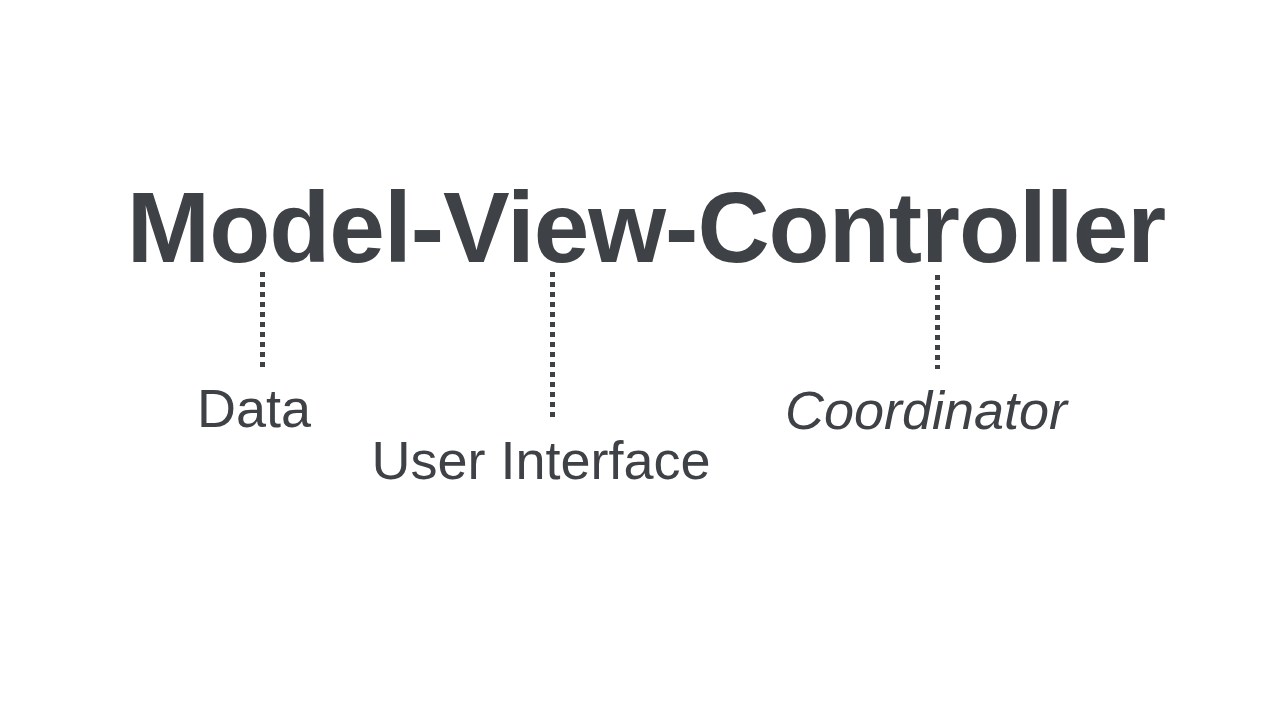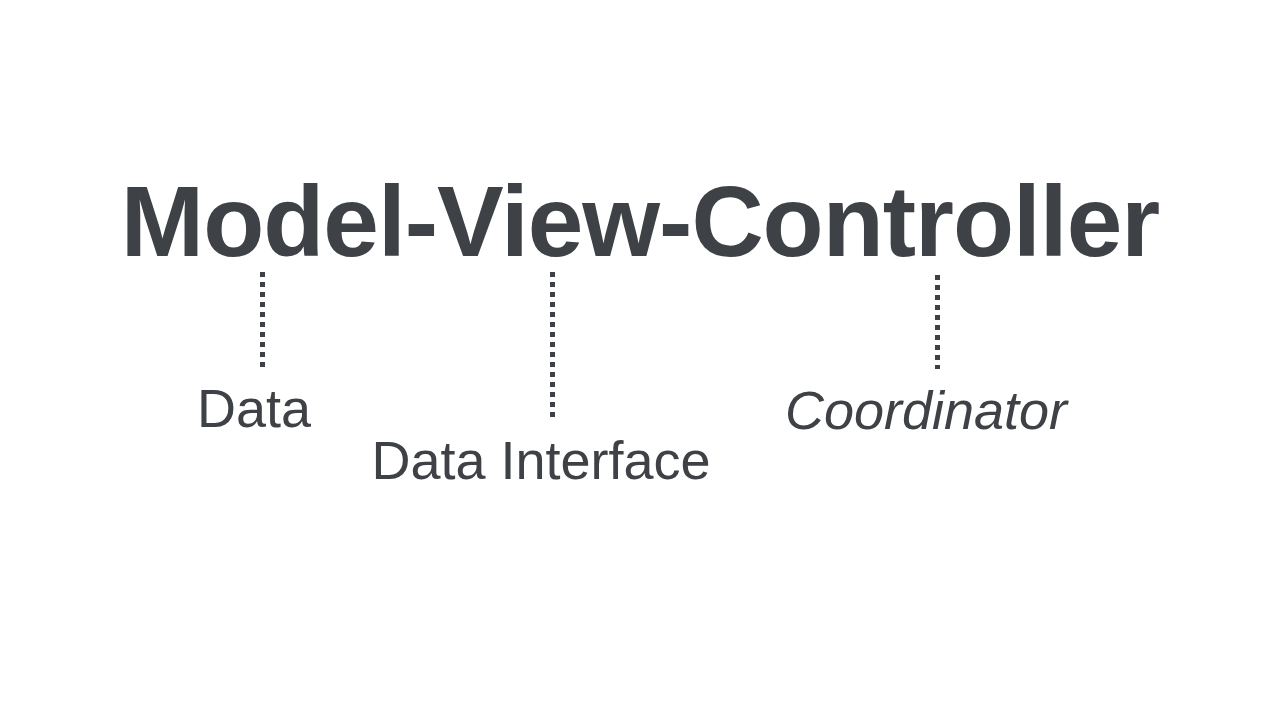--- a/index.html
+++ b/index.html
@@ -17,21 +17,21 @@
     background: var(--bg);
     overflow: hidden;
     font-family: "Liberation Sans", sans-serif;
     color: var(--ink);
   }
   .title {
     position: absolute;
     top: 171px;
     left: 50%;
     transform: translateX(-50%);
-    margin: 0;
+    margin: 6px;
     font-size: 100px;
     font-weight: 700;
     letter-spacing: -1px;
     line-height: 1;
     white-space: nowrap;
     color: var(--ink);
   }
   .connector {
     position: absolute;
     width: 5px;
@@ -68,17 +68,17 @@
   <h1 class="title">Model-View-Controller</h1>
 
   <div class="connector connector-model"></div>
 
   <div class="connector connector-view"></div>
 
   <div class="connector connector-controller"></div>
 
   <p class="branch-label label-data">Data</p>
 
-  <p class="branch-label label-user-interface">Data Interface</p>
+  <p class="branch-label label-user-interface">User Interface</p>
 
   <p class="branch-label label-coordinator">Coordinator</p>
 
 </div>
 
 </body></html>

